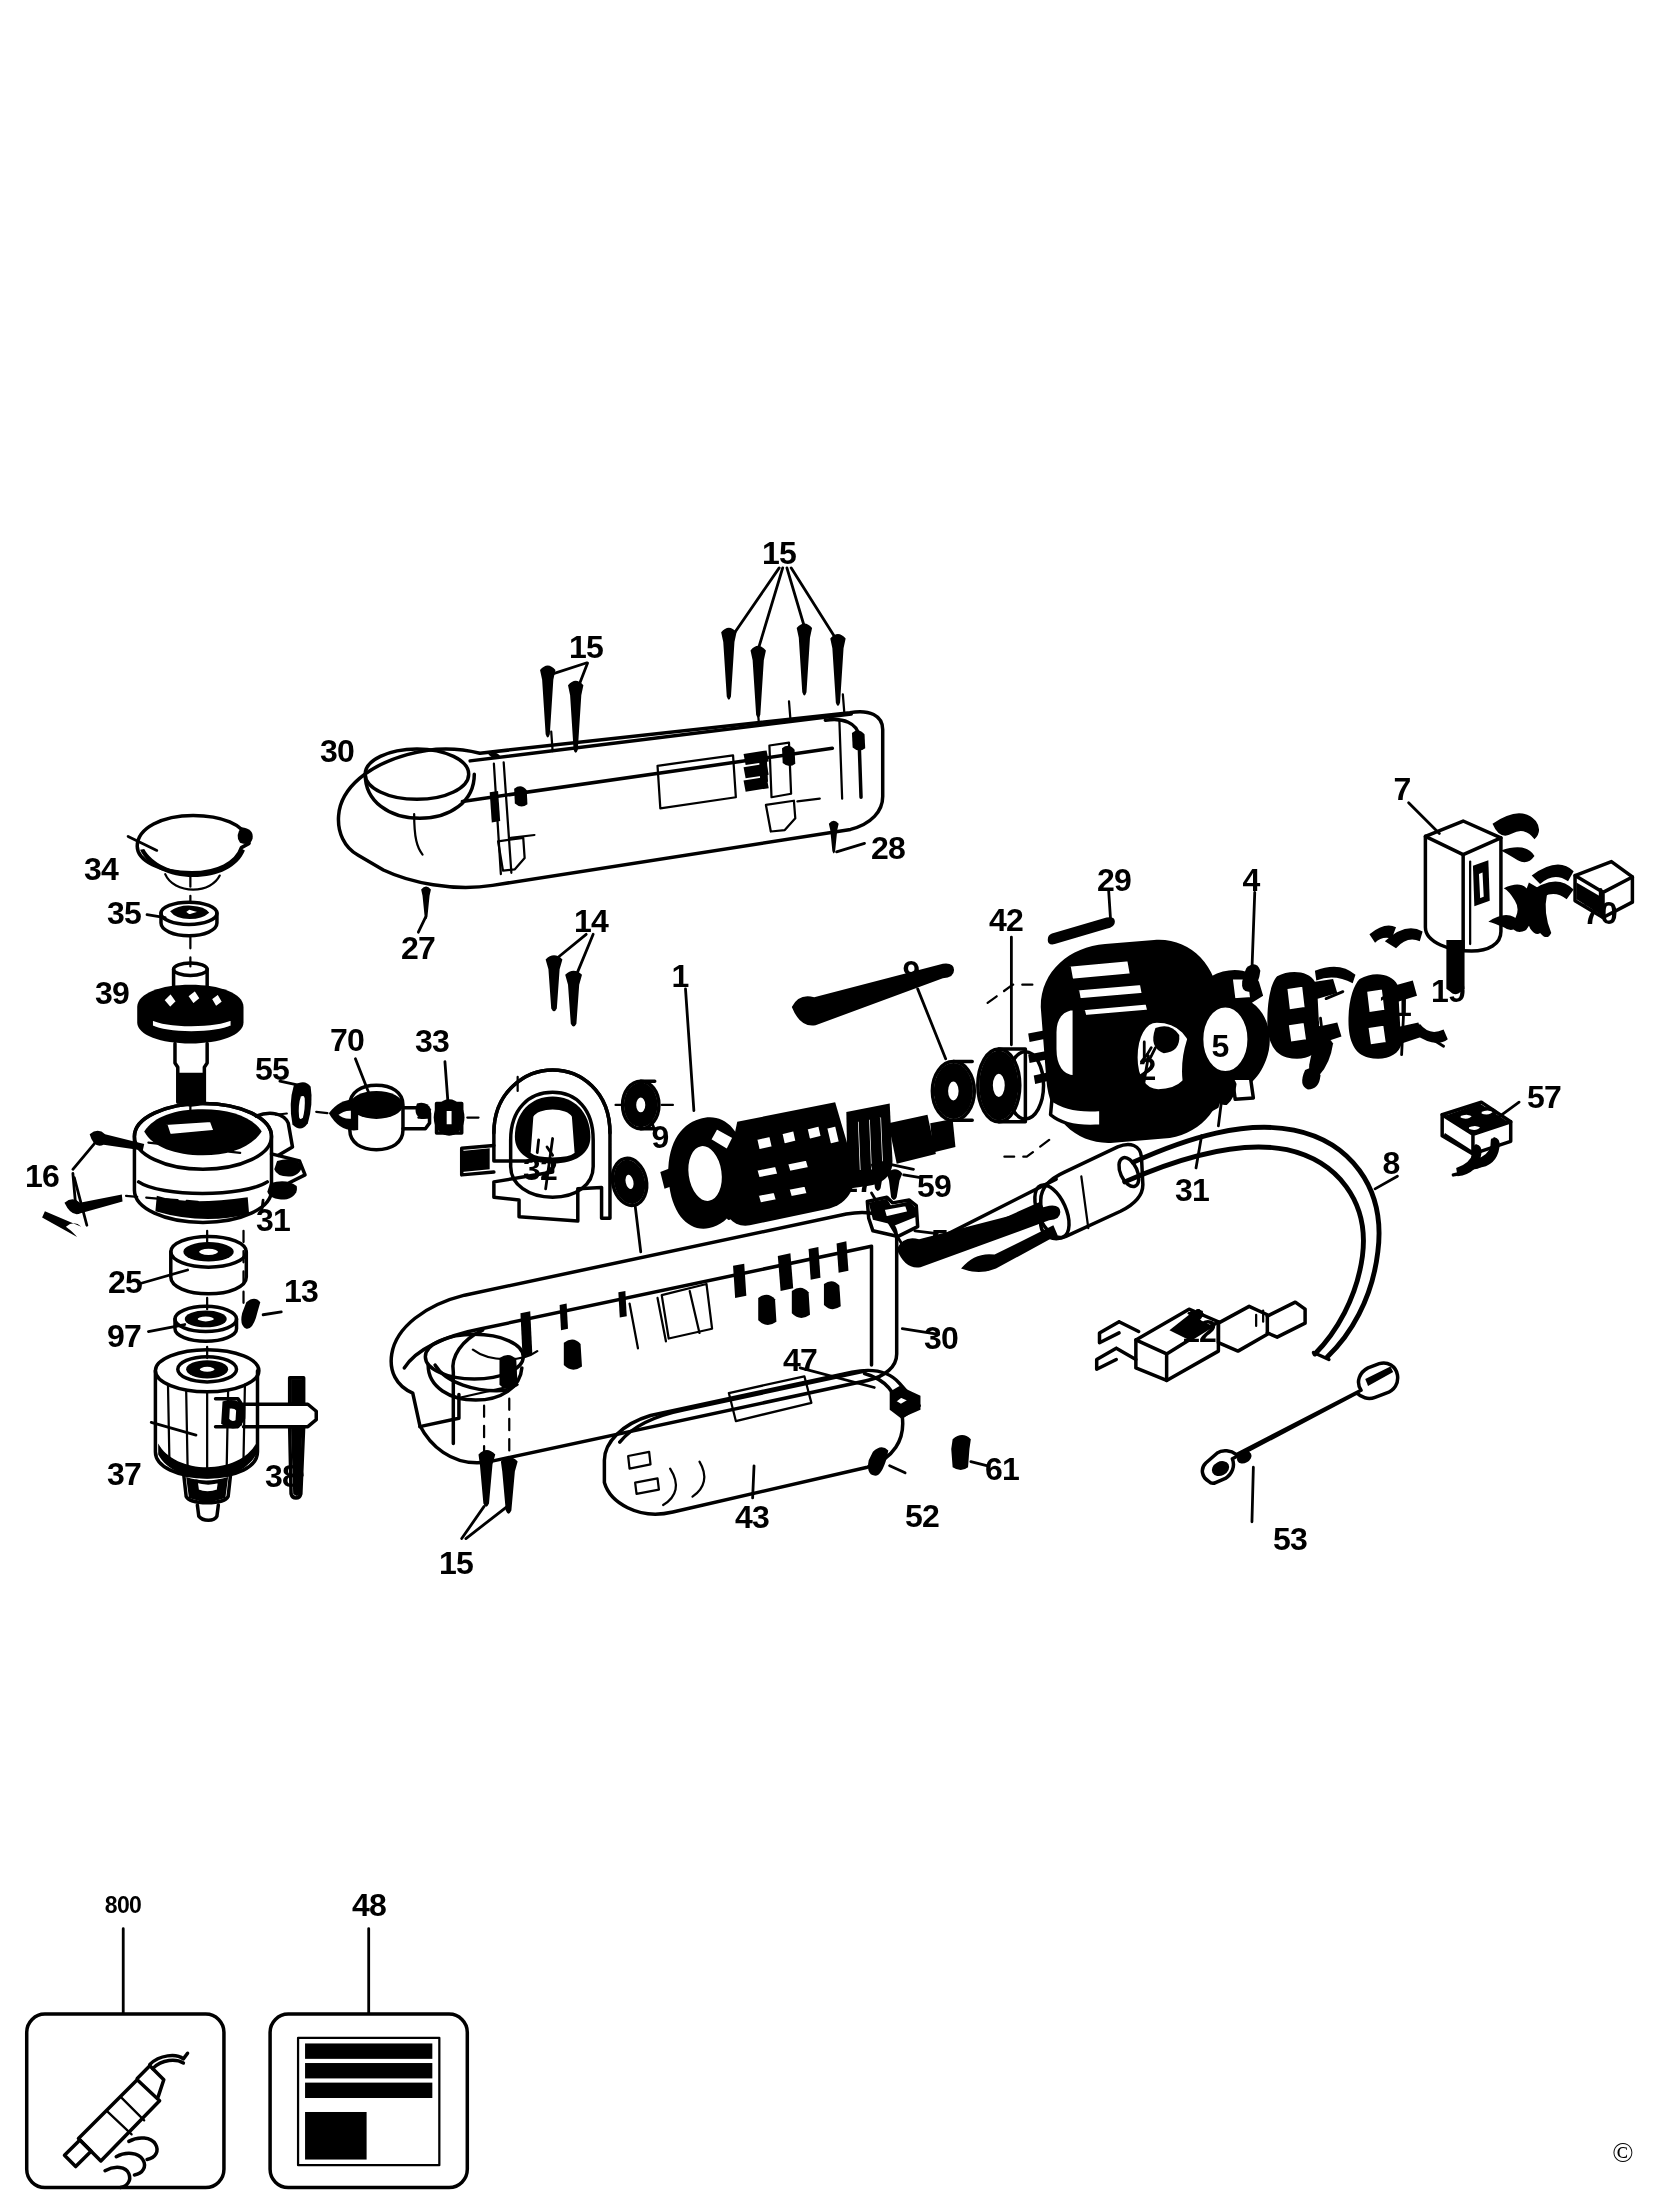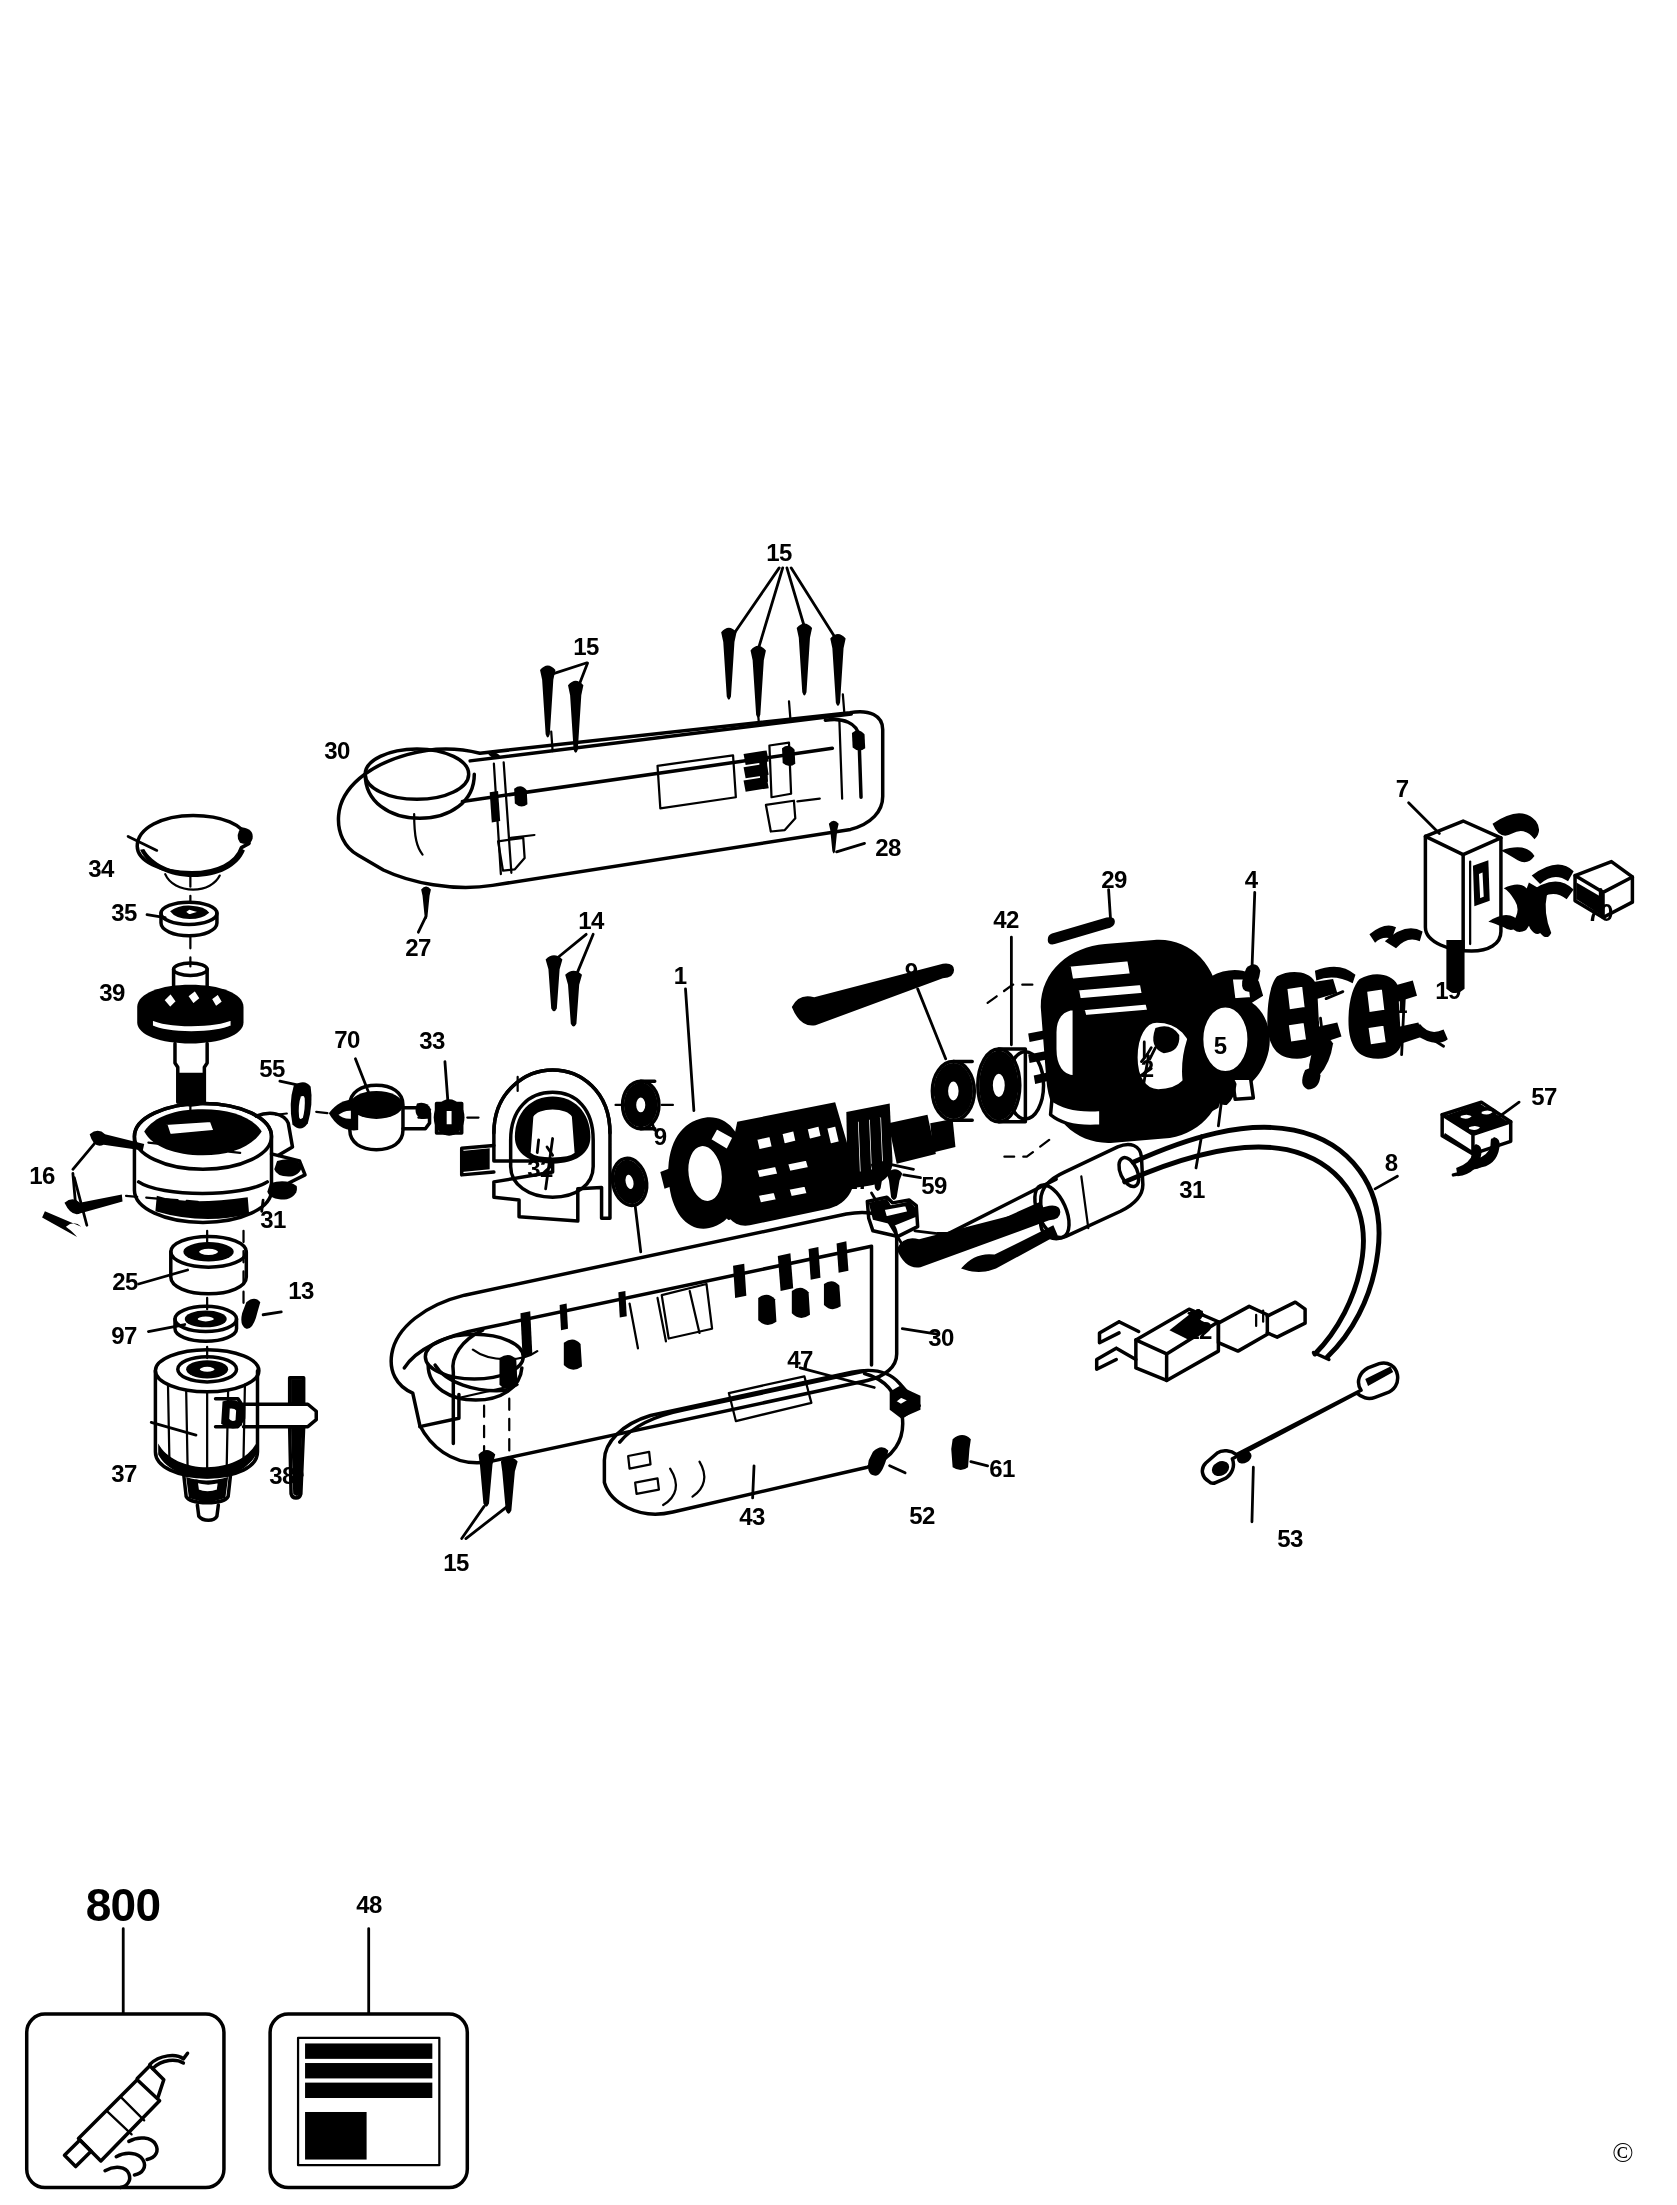--- a/index.html
+++ b/index.html
@@ -14,29 +14,29 @@
     height:2205px;
     background:#fff;
     overflow:hidden;
   }
   #art{position:absolute;left:0;top:0;width:1678px;height:2205px;}
   .calloutLayer{position:absolute;left:0;top:0;width:1678px;height:2205px;pointer-events:none;}
   .callout{
     position:absolute;
     font-family:"Liberation Sans", sans-serif;
     font-weight:bold;
-    font-size:24px;
+    font-size:32px;
     line-height:32px;
     color:#000;
     letter-spacing:-0.7px;
     white-space:nowrap;
     pointer-events:auto;
     transform:translate(-50%,-50%);
   }
-  .callout.big{font-size:46px;}
+  .callout.big{font-size:23px;}
   .copyr{
     position:absolute;
     font-family:"Liberation Serif", serif;
     font-size:28px;
     line-height:28px;
     color:#000;
     transform:translate(-50%,-50%);
   }
 </style>
 </head>

